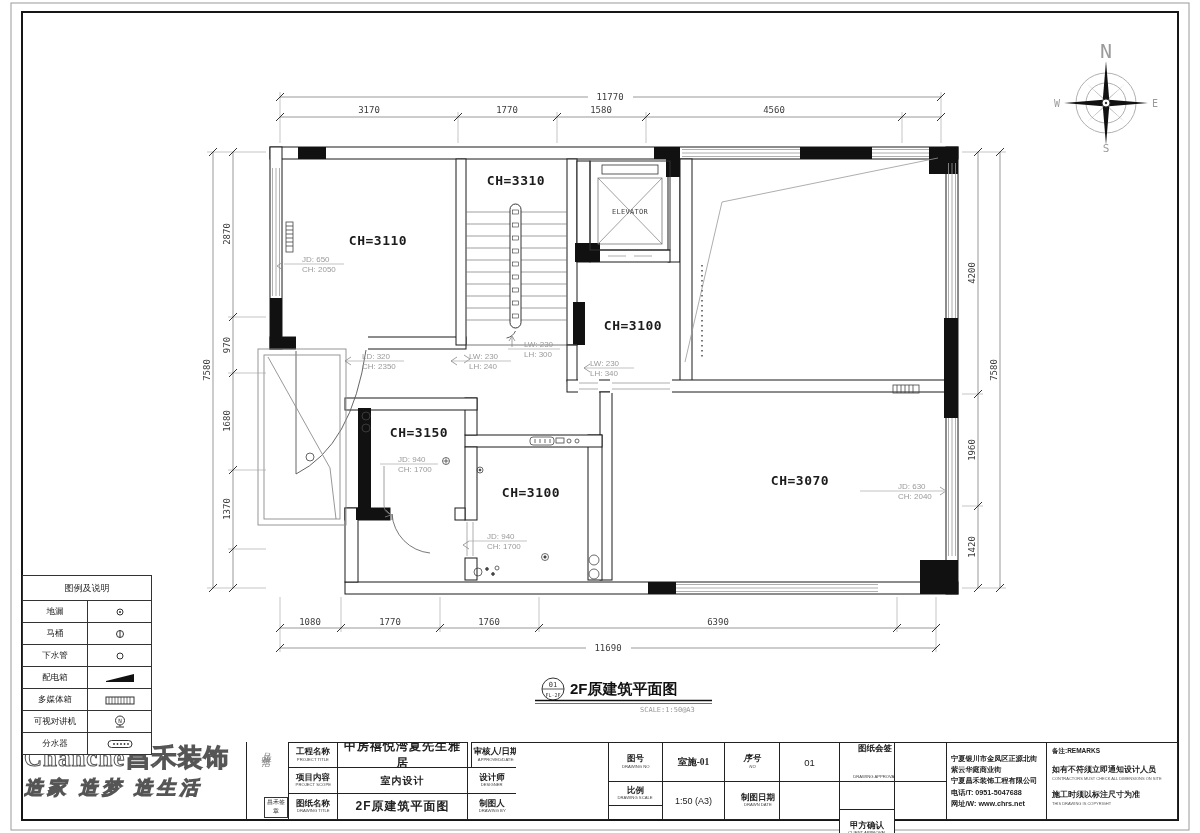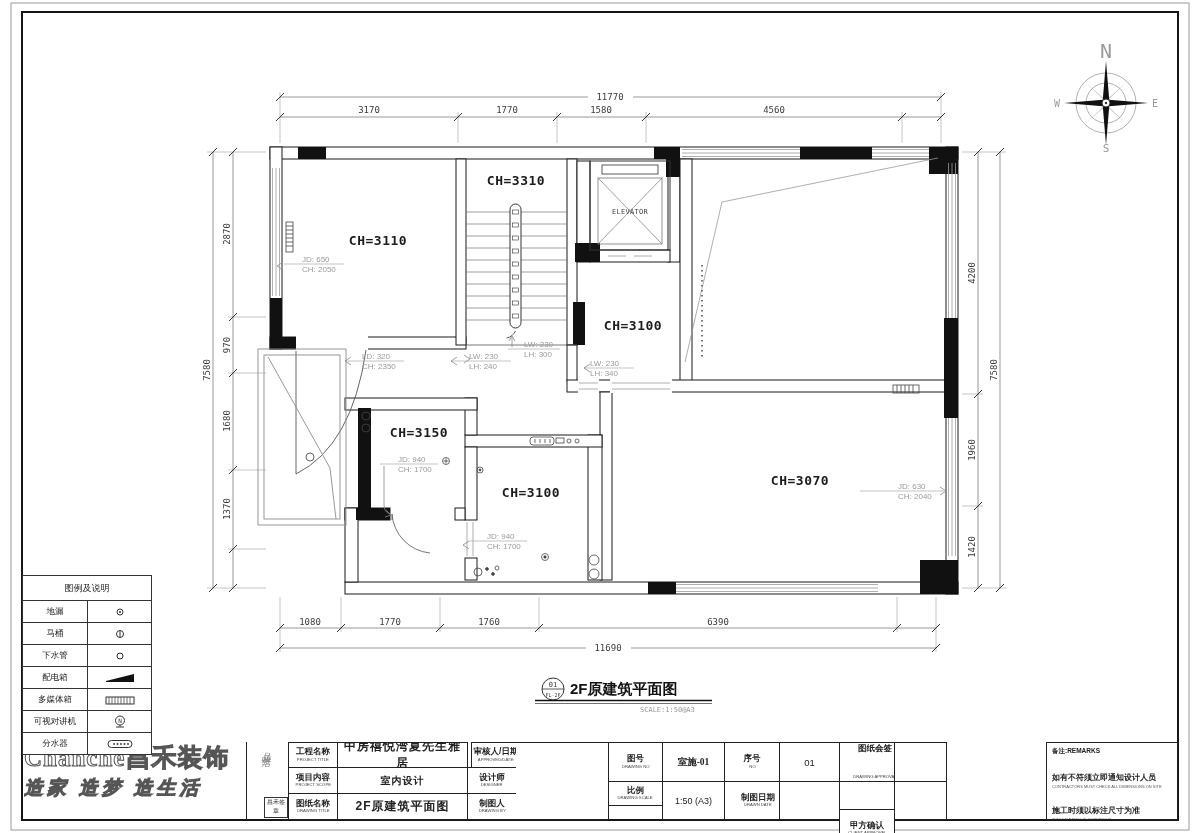--- a/index.html
+++ b/index.html
@@ -23,21 +23,21 @@
   .tb{position:absolute;border:1px solid #222;background:#fff;box-sizing:border-box;
       display:flex;flex-direction:column;align-items:center;justify-content:center;text-align:center;overflow:hidden;}
   .tb .cn{font-size:8.5px;font-weight:bold;line-height:1.1;}
   .tb .en{font-size:6px;transform:scale(.7);color:#444;line-height:1;white-space:nowrap;}
   .tb .big{font-size:12px;font-weight:bold;letter-spacing:1px;}
   .tb .med{font-size:11px;font-weight:bold;}
   .company{align-items:flex-start;text-align:left;padding:3px 4px;justify-content:center;}
   .company div{font-size:7.2px;line-height:1.55;font-weight:bold;}
   .remarks{align-items:flex-start;text-align:left;padding:4px 5px;justify-content:flex-start;}
   .remarks .rt{font-size:6.5px;font-weight:bold;}
-  .remarks .r1{font-size:8px;font-weight:bold;margin-top:16px;}
+  .remarks .r1{font-size:8px;font-weight:bold;margin-top:8px;}
   .remarks .rs{font-size:5px;transform:scale(.8);transform-origin:left;color:#555;white-space:nowrap;}
   #logo{position:absolute;left:24px;top:744px;width:222px;height:74px;overflow:hidden;}
   .outline{color:#fff;-webkit-text-stroke:1px #555;}
   #logo .l1{font-size:25px;font-weight:bold;line-height:1.1;letter-spacing:1px;font-family:"Liberation Serif",serif;}
   #logo .l2{font-size:19px;font-style:italic;font-weight:bold;margin-top:3px;letter-spacing:4px;font-family:"Liberation Serif",serif;}
   #sidecol{position:absolute;left:246px;top:742px;width:42px;height:78px;border-left:1px solid #222;box-sizing:border-box;}
   #sidecol .vert{writing-mode:vertical-rl;font-size:9px;color:#888;margin:3px auto 0 12px;font-style:italic;letter-spacing:2px;}
   #seal{position:absolute;left:264px;top:797px;width:22px;height:19px;border:1px solid #333;
         display:grid;grid-template-columns:1fr 1fr;font-size:6px;line-height:9px;text-align:center;color:#333;background:#fff;}
 </style>
@@ -463,21 +463,21 @@
 
 <div class="tb" style="left:516px;top:742px;width:93px;height:78px;border-left:none;"></div>
 
 <div class="tb" style="left:608px;top:742px;width:55px;height:40px;">
   <div class="cn">图号</div>
       <div class="en">DRAWING NO</div>
 </div>
 <div class="tb" style="left:662px;top:742px;width:63px;height:40px;font-family:Liberation Serif, serif;">
   <div class="med" style="font-size:9.5px;">室施-01</div>
 </div>
-<div class="tb" style="left:724px;top:742px;width:56px;height:40px;">
+<div class="tb" style="left:724px;top:742px;width:56px;height:40px;font-style:italic;">
   <div class="cn">序号</div>
       <div class="en">NO</div>
 </div>
 <div class="tb" style="left:779px;top:742px;width:61px;height:40px;">
   <div class="med" style="font-size:9.5px;font-weight:normal;">01</div>
 </div>
 <div class="tb" style="left:839px;top:742px;width:72px;height:40px;gap:20px;">
   <div class="cn">图纸会签</div>
       <div class="en">DRAWING APPROVAL</div>
 </div>
@@ -493,20 +493,27 @@
   <div class="cn">制图日期</div>
       <div class="en">DRAWN DATE</div>
 </div>
 <div class="tb" style="left:779px;top:781px;width:61px;height:39px;"></div>
 <div class="tb" style="left:839px;top:809px;width:56px;height:39px;">
   <div class="cn">甲方确认</div>
       <div class="en">CLIENT APPROVAL</div>
 </div>
 <div class="tb" style="left:894px;top:781px;width:53px;height:39px;"></div>
 
+<div class="tb company" style="left:946px;top:742px;width:101px;height:78px;">
+  <div>宁夏银川市金凤区正源北街</div>
+  <div>紫云华庭商业街</div>
+  <div>宁夏昌禾装饰工程有限公司</div>
+  <div>电话/T: 0951-5047688</div>
+  <div>网址/W: www.chrs.net</div>
+</div>
 <div class="tb remarks" style="left:1046px;top:742px;width:132px;height:78px;">
   <div class="rt">备注:REMARKS</div>
   <div class="r1">如有不符须立即通知设计人员</div>
   <div class="rs">CONTRACTORS MUST CHECK ALL DIMENSIONS ON SITE</div>
   <div class="r1">施工时须以标注尺寸为准</div>
   <div class="rs">THIS DRAWING IS COPYRIGHT</div>
 </div>
 
 </div>
 

